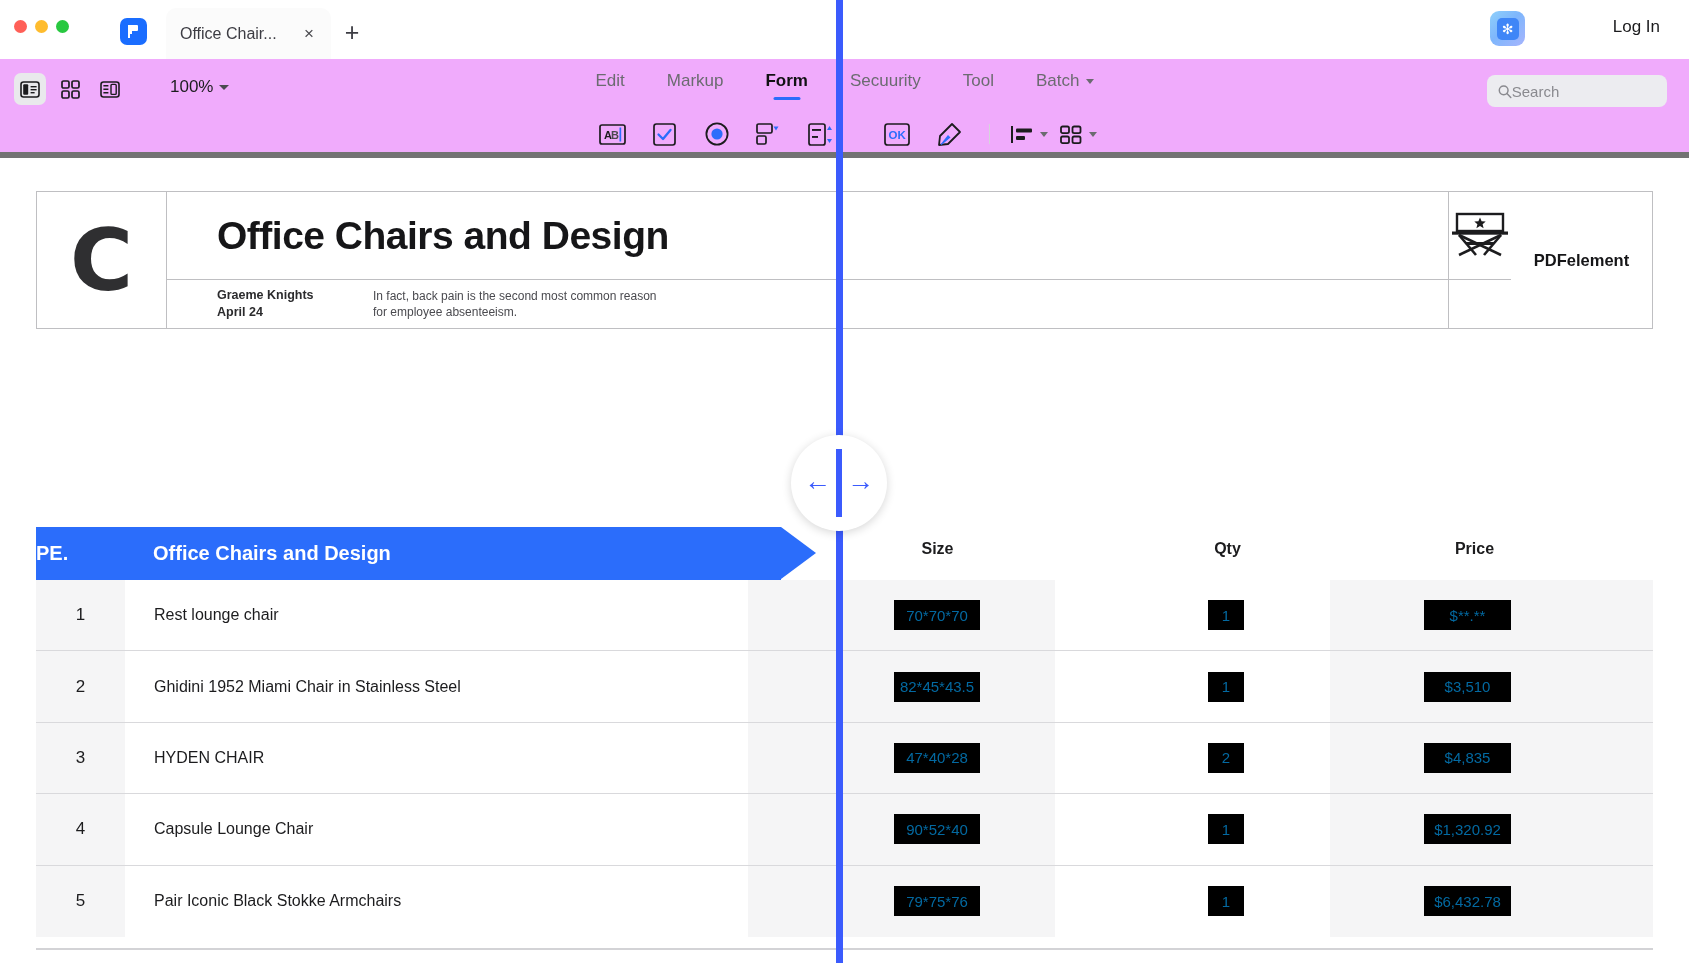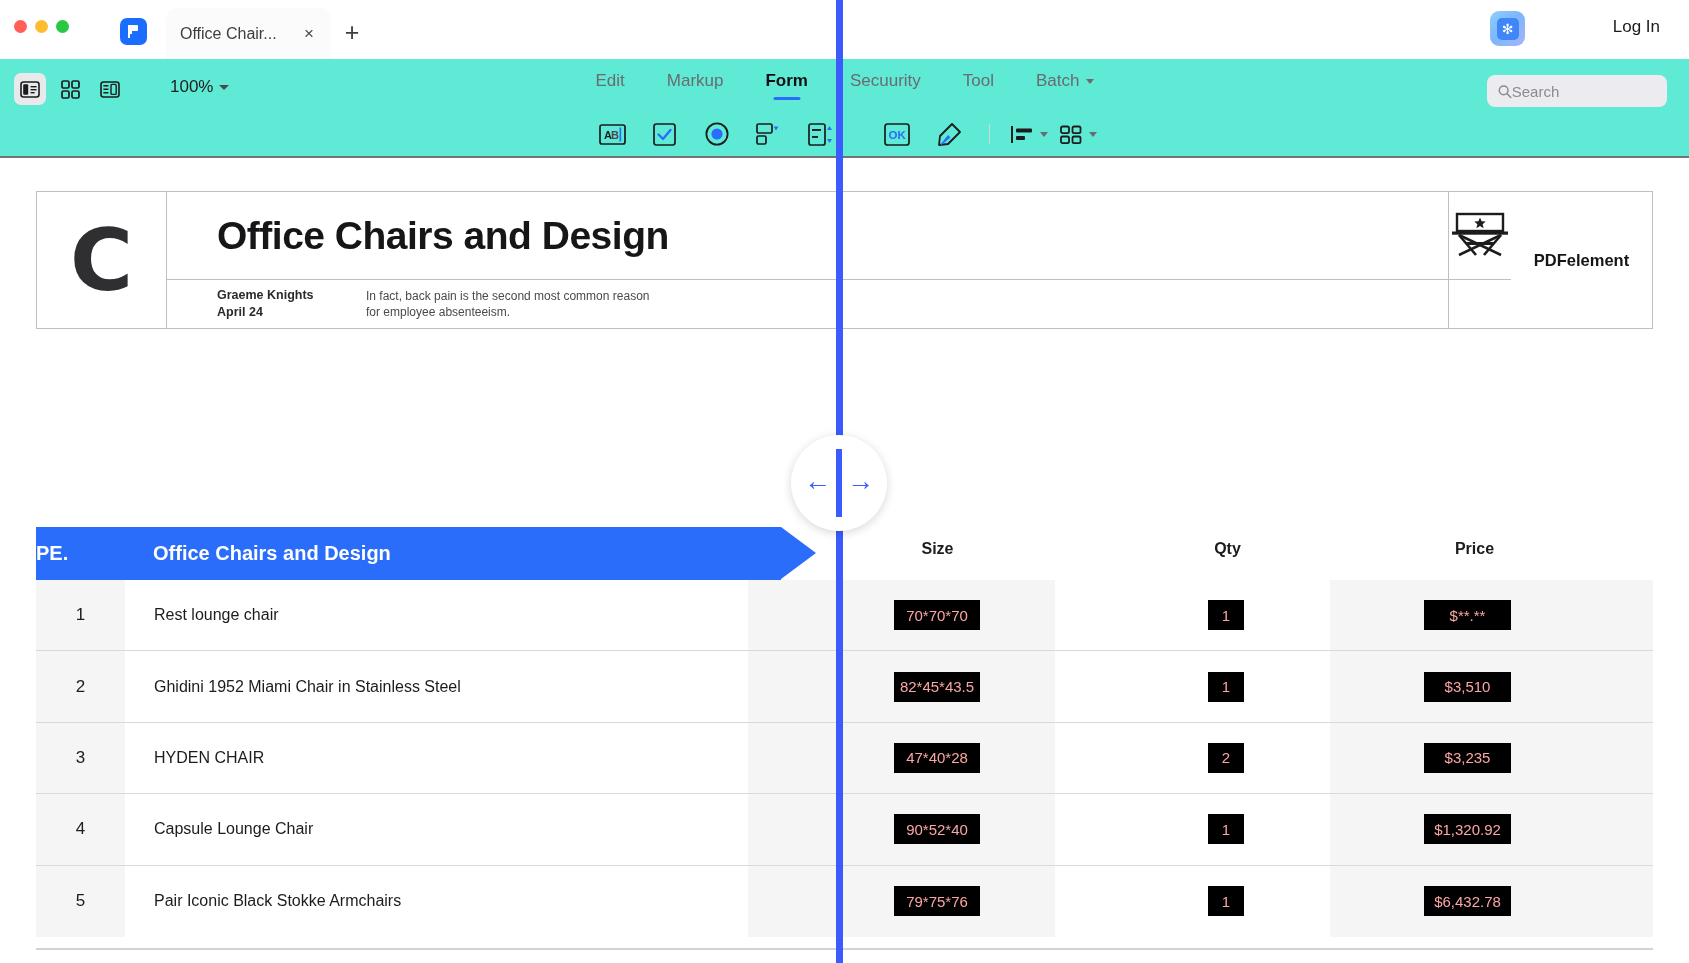--- a/index.html
+++ b/index.html
@@ -75,22 +75,22 @@
   }
   .login-btn {
     position: absolute; right: 29px; top: 17px;
     font-size: 17px; color: #1c1c1e; cursor: pointer;
   }
 
   
   .toolbar {
     position: relative;
     height: 99px;
-    background: #5eead4;
-    border-bottom: 2px solid #737373;
+    background: #f0abfc;
+    border-bottom: 6px solid #737373;
   }
   .view-icons {
     position: absolute; left: 14px; top: 14px;
     display: flex; align-items: center; gap: 8px;
   }
   .vi {
     width: 32px; height: 32px; border-radius: 7px;
     display:flex; align-items:center; justify-content:center;
     cursor: pointer;
   }
@@ -176,21 +176,21 @@
     display:flex; align-items:center; justify-content:center;
     font-size: 86px; font-weight: bold; color: #2f2f31; line-height: 1;
     font-family: "DejaVu Sans", sans-serif;
   }
   .dh-mid { flex: 1; display: flex; flex-direction: column; border-right: 1px solid #bfbfc2; }
   .dh-title-wrap {
     height: 88px; display: flex; align-items: center;
     padding-left: 50px; border-bottom: 1px solid #bfbfc2;
   }
   .dh-title { font-size: 39px; font-weight: bold; color: #161618; letter-spacing: -0.5px; }
-  .dh-sub { flex: 1; display: flex; align-items: center; padding-left: 50px; gap: 4px; }
+  .dh-sub { flex: 1; display: flex; align-items: center; padding-left: 50px; gap: 11px; }
   .dh-author { width: 145px; font-size: 12.5px; font-weight: bold; color: #2b2b2d; line-height: 1.35; }
   .dh-note { font-size: 12px; color: #4a4a4f; line-height: 1.35; }
   .dh-right {
     width: 203px; display: flex; flex-direction: row;
   }
   .dh-icon-box {
     height: 88px; display:flex; align-items:center; justify-content:center;
     border-bottom: 1px solid #bfbfc2;
   }
   .dh-brand {
@@ -245,21 +245,21 @@
     position: relative; height: 71.4px;
     border-bottom: 1px solid #d9d9dc;
     display: flex; align-items: center;
   }
   .row:last-child { border-bottom: none; }
   .row-num { width: 89px; text-align:center; font-size: 17px; color: #1c1c1e; }
   .row-name { flex: 1; padding-left: 29px; font-size: 16px; color: #1c1c1e; }
 
   .field {
     position: absolute;
-    background: #000000; color: #fca5a5;
+    background: #000000; color: #0369a1;
     font-size: 15px;
     display:flex; align-items:center; justify-content:center;
     height: 30px; cursor: pointer;
   }
   .f-size  { left: 858px; width: 86px; }
   .f-qty   { left: 1172px; width: 36px; }
   .f-price { left: 1388px; width: 87px; }
 
   
   .footer-line {
@@ -509,21 +509,21 @@
         <div class="field f-size">82*45*43.5</div>
         <div class="field f-qty">1</div>
         <div class="field f-price">$3,510</div>
       </div>
 
       <div class="row">
         <div class="row-num">3</div>
         <div class="row-name">HYDEN CHAIR</div>
         <div class="field f-size">47*40*28</div>
         <div class="field f-qty">2</div>
-        <div class="field f-price">$3,235</div>
+        <div class="field f-price">$4,835</div>
       </div>
 
       <div class="row">
         <div class="row-num">4</div>
         <div class="row-name">Capsule Lounge Chair</div>
         <div class="field f-size">90*52*40</div>
         <div class="field f-qty">1</div>
         <div class="field f-price">$1,320.92</div>
       </div>
 

